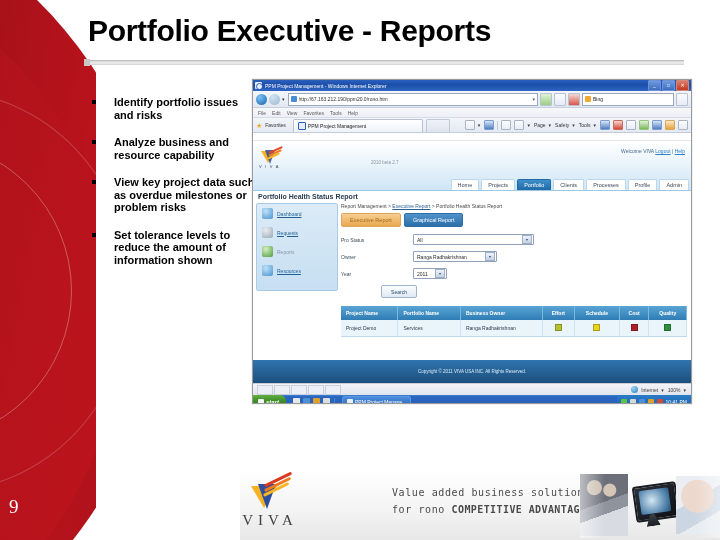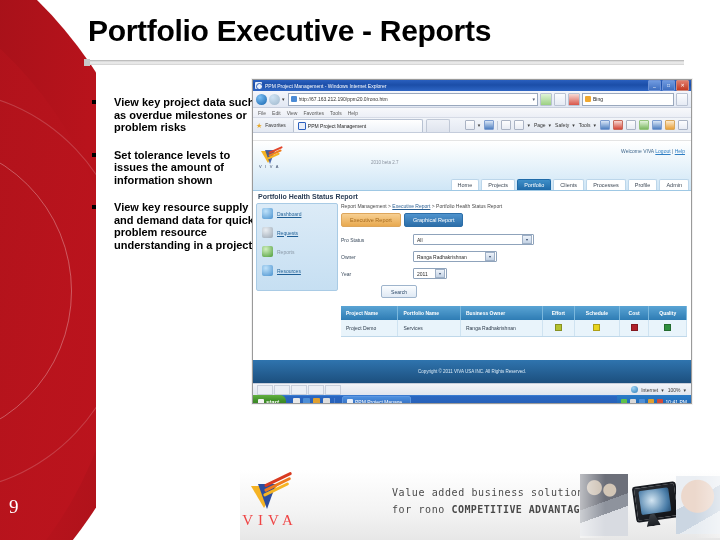--- a/index.html
+++ b/index.html
@@ -288,21 +288,21 @@
     border-left:13px solid transparent;border-right:13px solid transparent;border-top:22px solid #f5b324;
   }
   .viva-foot .chk2{
     position:absolute;left:15px;top:10px;width:0;height:0;
     border-left:9px solid transparent;border-right:9px solid transparent;border-top:25px solid #2d4d9e;
   }
   .viva-foot .streak{position:absolute;height:2.5px;border-radius:2px;transform:rotate(-26deg);}
   .viva-foot .f1{left:20px;top:4px;width:30px;background:#d83a20;}
   .viva-foot .f2{left:20px;top:9px;width:29px;background:#ef7a1d;}
   .viva-foot .f3{left:19px;top:14px;width:28px;background:#f6b524;}
-  .viva-foot .wordmark{font-size:15px;letter-spacing:5px;color:#ef4444;font-family:"Liberation Serif", serif;margin-top:-2px;text-align:center;}
+  .viva-foot .wordmark{font-size:15px;letter-spacing:5px;color:#404040;font-family:"Liberation Serif", serif;margin-top:-2px;text-align:center;}
 
   .tagline{
     position:absolute;left:392px;top:484px;z-index:4;color:#4a4a4a;
     font-family:"DejaVu Sans Mono", monospace;font-size:10px;line-height:17px;letter-spacing:.6px;
   }
   .tagline .l2 b{font-weight:bold;letter-spacing:.4px;}
 
   .photos{position:absolute;left:580px;top:472px;width:140px;height:66px;z-index:4;overflow:hidden;}
   .ph{position:absolute;filter:saturate(.8);}
   .ph1{left:0;top:2px;width:48px;height:62px;
@@ -343,29 +343,33 @@
   <div class="curve-line"></div>
 </div>
 <div class="page-num">9</div>
 
 <div class="slide-title">Portfolio Executive - Reports</div>
 <div class="title-rule"></div>
 
 <div class="bullets">
   <div class="bullet">
     <span class="mark"></span>
-    <div class="txt">View key project data such as overdue milestones or problem risks</div>
+    <div class="txt">Identify portfolio issues and risks</div>
   </div>
   <div class="bullet">
     <span class="mark"></span>
-    <div class="txt">Set tolerance levels to issues the amount of information shown</div>
+    <div class="txt">Analyze business and resource capability</div>
   </div>
   <div class="bullet">
     <span class="mark"></span>
-    <div class="txt">View key resource supply and demand data for quick problem resource understanding in a project</div>
+    <div class="txt">View key project data such as overdue milestones or problem risks</div>
+  </div>
+  <div class="bullet">
+    <span class="mark"></span>
+    <div class="txt">Set tolerance levels to reduce the amount of information shown</div>
   </div>
 </div>
 
 <div class="browser">
 
   <div class="ie-titlebar">
     <span class="ico"></span>
     <span class="ttl">PPM Project Management - Windows Internet Explorer</span>
     <span class="win-btns">
       <span>_</span>

